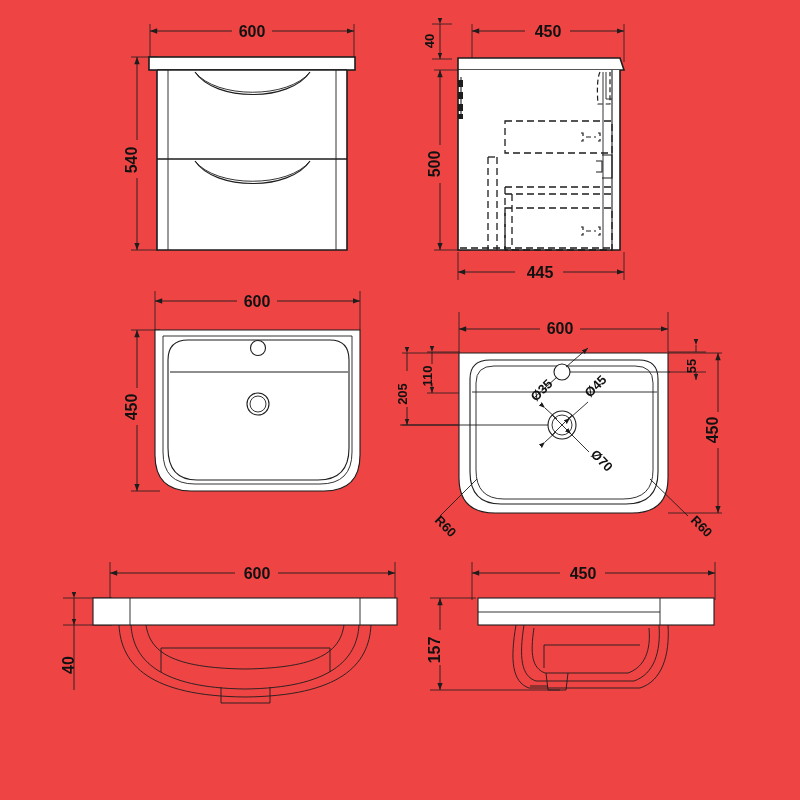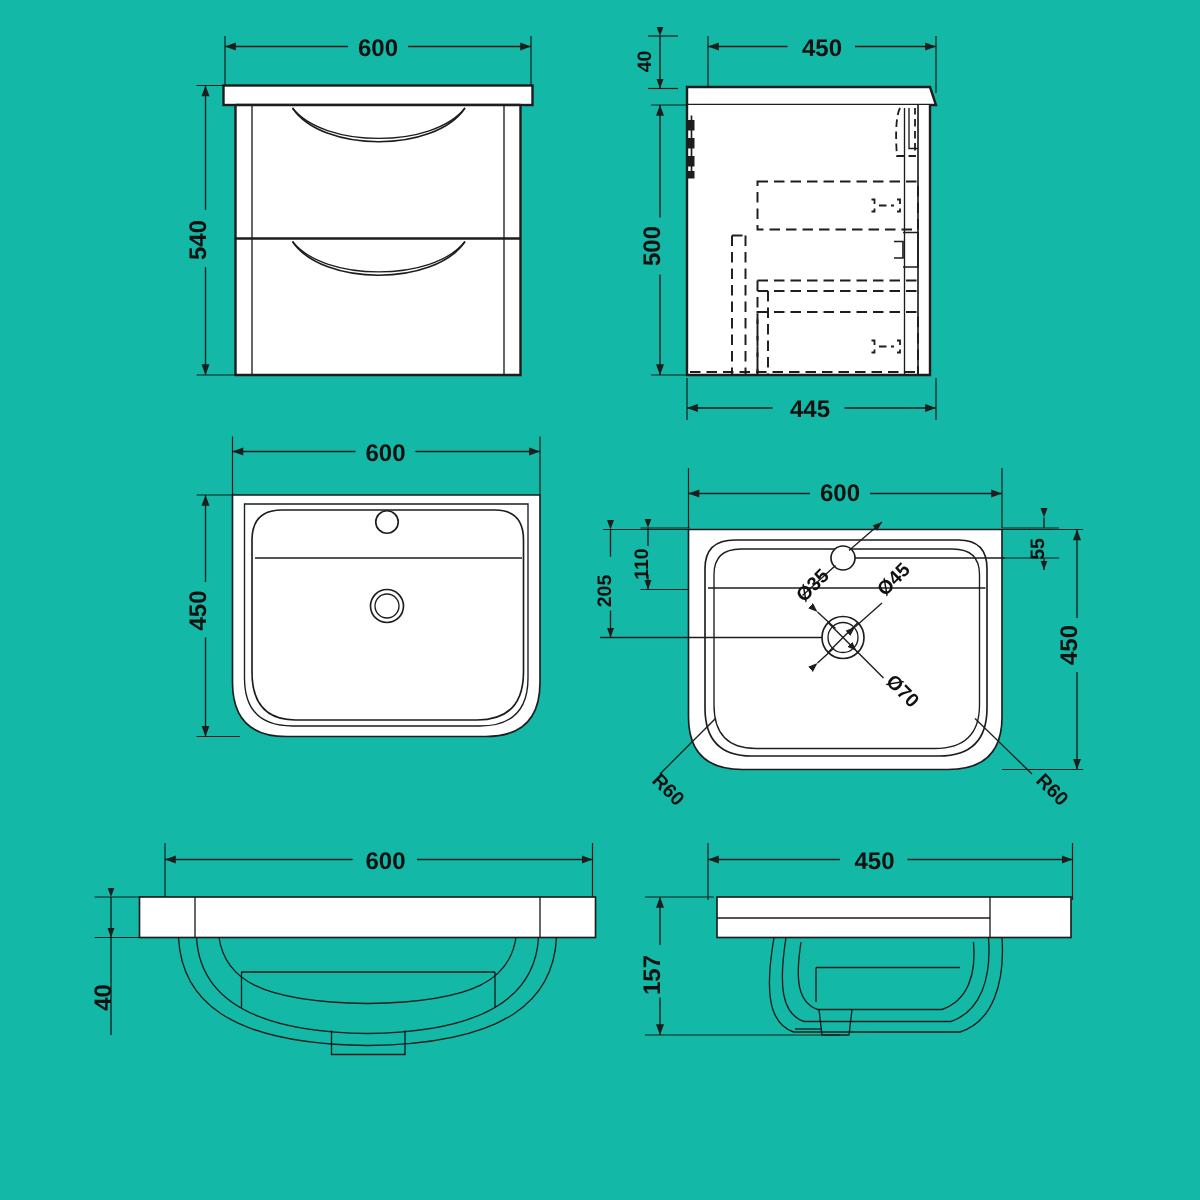--- a/index.html
+++ b/index.html
@@ -2,21 +2,21 @@
 <html><head>
 <meta charset="utf-8">
 <title>Technical Drawing</title>
 <style>
   html,body{margin:0;padding:0;background:#ffffff;}
   body{
     width:800px;height:800px;overflow:hidden;
     font-family:"Liberation Sans", sans-serif;
     color:#1a1a1a;
   }
-  #sheet{position:relative;width:800px;height:800px;background:#14b8a6;}
+  #sheet{position:relative;width:800px;height:800px;background:#ef4444;}
   svg{display:block;}
   .dimtext{
     font-family:"Liberation Sans", sans-serif;
     font-weight:700;
     fill:#111111;
   }
   .t16{font-size:16px;}
   .t13{font-size:13px;}
   .ln{stroke:#1d1d1d;fill:none;}
   .obj{stroke-width:1.6;}

